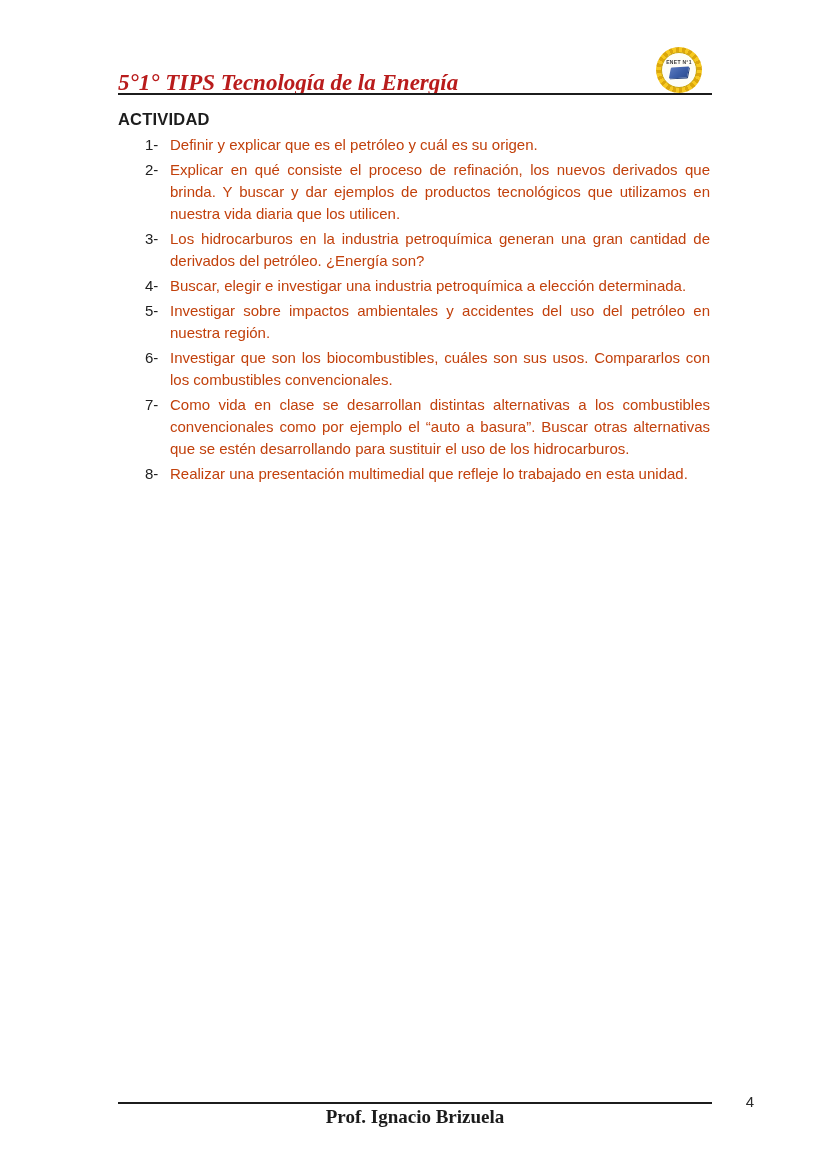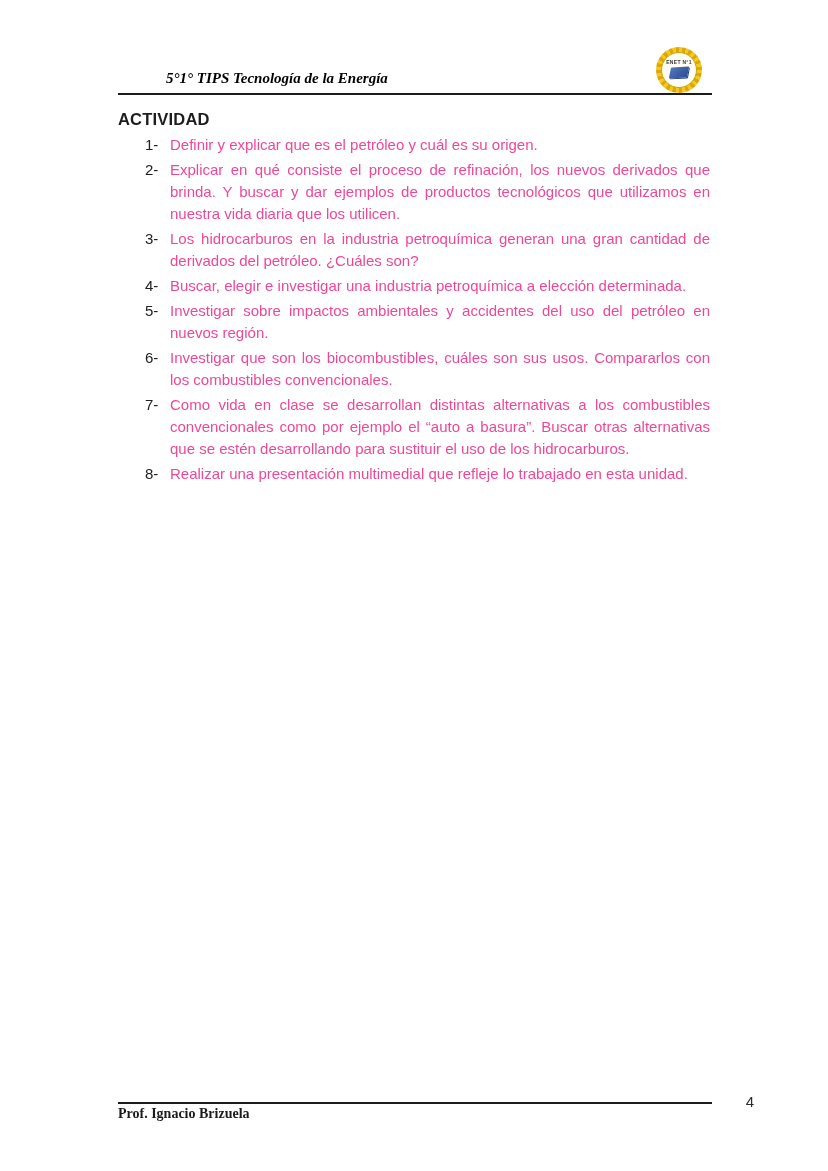--- a/index.html
+++ b/index.html
@@ -12,24 +12,23 @@
     overflow: hidden;
   }
 
   
   .header-title {
     position: absolute;
     left: 118px; top: 70px;
     font-family: "Liberation Serif", serif;
     font-style: italic;
     font-weight: bold;
-    font-size: 15px;
-    color: #000000;
+    font-size: 23px;
+    color: #b91c1c;
     white-space: nowrap;
-    margin-left: 48px;
   }
   .header-rule {
     position: absolute;
     left: 118px; top: 93px;
     width: 594px; height: 0;
     border-top: 2px solid #1c1c1c;
   }
   .logo-badge {
     position: absolute;
     left: 656px; top: 47px;
@@ -88,38 +87,38 @@
     flex: 0 0 25px;
     font-size: 15px;
     line-height: 22px;
     color: #212121;
   }
   .item-text {
     flex: 1;
     font-size: 15px;
     line-height: 22px;
     text-align: justify;
-    color: #ec4899;
+    color: #c2410c;
   }
 
   
   .footer-rule {
     position: absolute;
     left: 118px; top: 1102px;
     width: 594px; height: 0;
     border-top: 2px solid #1c1c1c;
   }
   .footer-name {
     position: absolute;
     left: 118px; top: 1106px;
     width: 594px;
-    text-align: left;
+    text-align: center;
     font-family: "Liberation Serif", serif;
     font-weight: bold;
-    font-size: 14px;
+    font-size: 19px;
     color: #1b1b1b;
   }
   .page-number {
     position: absolute;
     right: 74px; top: 1093px;
     font-size: 15px;
     color: #2a2a2a;
   }
 </style>
 </head>
@@ -140,29 +139,29 @@
   <li class="activity-item">
     <span class="item-num">1-</span>
     <span class="item-text">Definir y explicar que es el petróleo y cuál es su origen.</span>
   </li>
   <li class="activity-item">
     <span class="item-num">2-</span>
     <span class="item-text">Explicar en qué consiste el proceso de refinación, los nuevos derivados que brinda. Y buscar y dar ejemplos de productos tecnológicos que utilizamos en nuestra vida diaria que los utilicen.</span>
   </li>
   <li class="activity-item">
     <span class="item-num">3-</span>
-    <span class="item-text">Los hidrocarburos en la industria petroquímica generan una gran cantidad de derivados del petróleo. ¿Cuáles son?</span>
+    <span class="item-text">Los hidrocarburos en la industria petroquímica generan una gran cantidad de derivados del petróleo. ¿Energía son?</span>
   </li>
   <li class="activity-item">
     <span class="item-num">4-</span>
     <span class="item-text">Buscar, elegir e investigar una industria petroquímica a elección determinada.</span>
   </li>
   <li class="activity-item">
     <span class="item-num">5-</span>
-    <span class="item-text">Investigar sobre impactos ambientales y accidentes del uso del petróleo en nuevos región.</span>
+    <span class="item-text">Investigar sobre impactos ambientales y accidentes del uso del petróleo en nuestra región.</span>
   </li>
   <li class="activity-item">
     <span class="item-num">6-</span>
     <span class="item-text">Investigar que son los biocombustibles, cuáles son sus usos. Compararlos con los combustibles convencionales.</span>
   </li>
   <li class="activity-item">
     <span class="item-num">7-</span>
     <span class="item-text">Como vida en clase se desarrollan distintas alternativas a los combustibles convencionales como por ejemplo el “auto a basura”. Buscar otras alternativas que se estén desarrollando para sustituir el uso de los hidrocarburos.</span>
   </li>
   <li class="activity-item">

